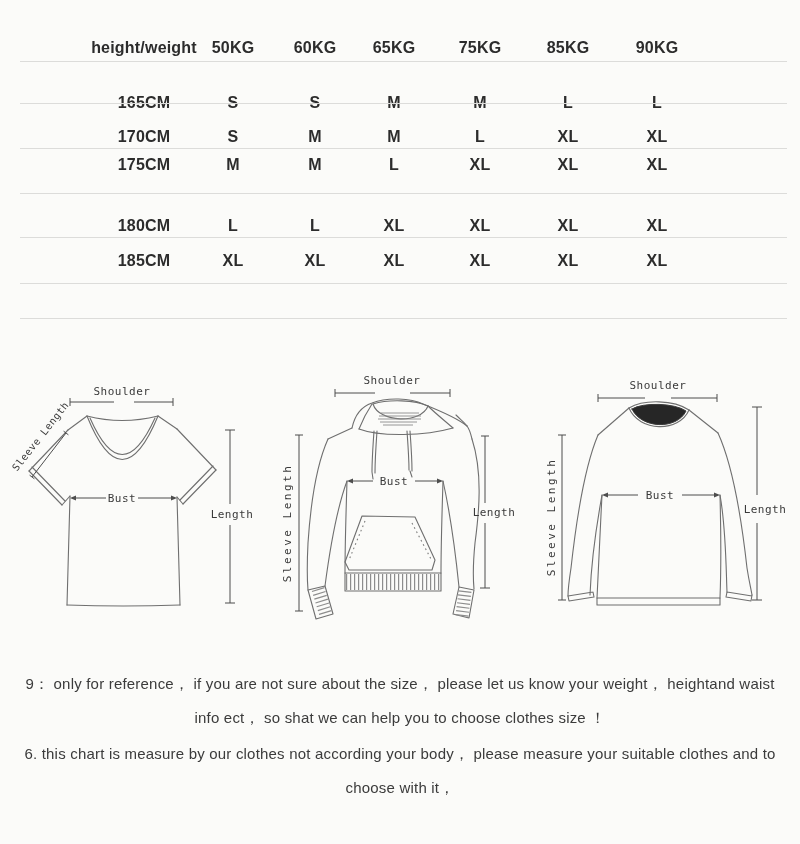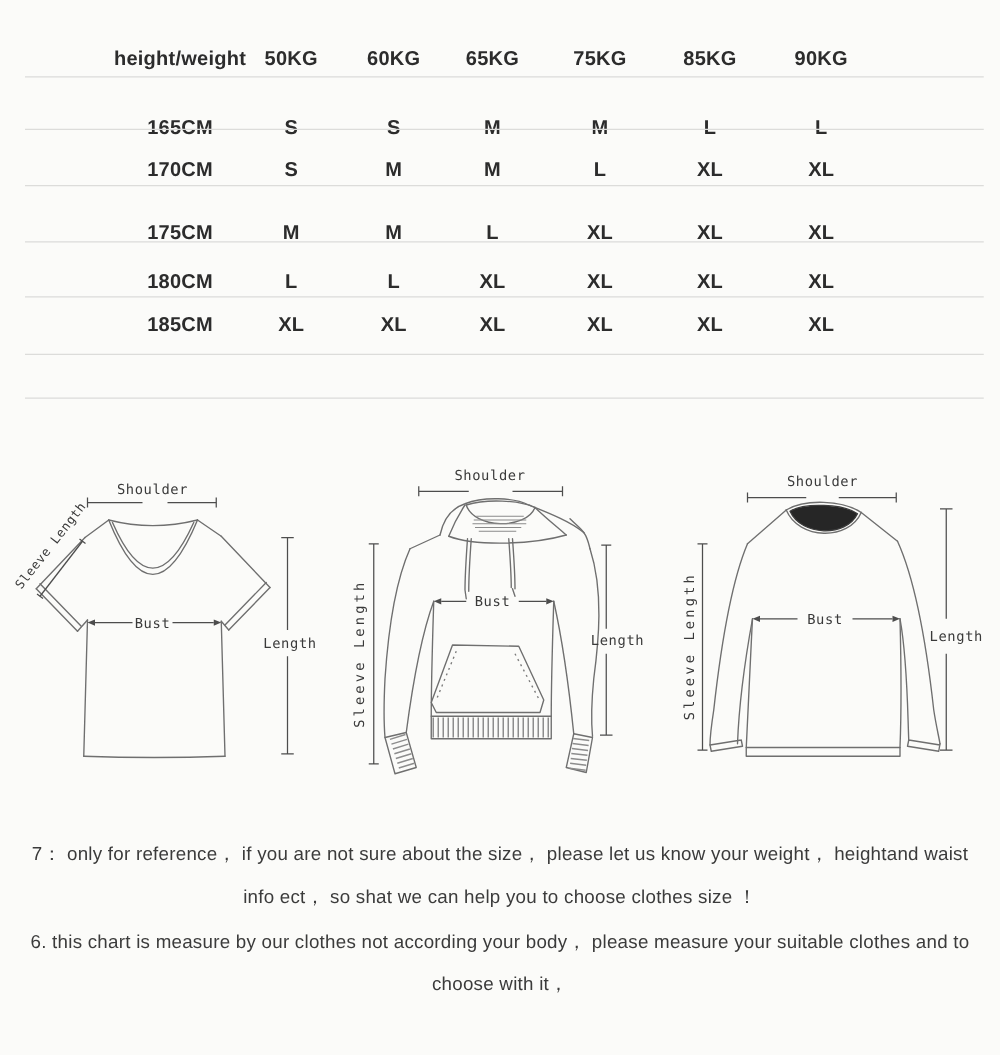--- a/index.html
+++ b/index.html
@@ -3,21 +3,21 @@
 <meta charset="utf-8">
 <style>
   html,body{margin:0;padding:0;background:#ffffff;}
   .page{position:relative;width:800px;height:844px;background:#fbfbf9;
         font-family:"Liberation Sans",sans-serif;overflow:hidden;}
 
   
   .tline{position:absolute;left:20px;width:767px;height:1px;background:#dcdcda;}
   .l0{top:61px}.l1{top:103px}.l2{top:148px}.l3{top:193px}.l4{top:237px}.l5{top:283px}.l6{top:318px}
   .trow{position:absolute;left:0;width:800px;height:22px;line-height:22px;}
-  .r0{top:37px}.r1{top:92px}.r2{top:126px}.r3{top:176px}.r4{top:215px}.r5{top:250px}
+  .r0{top:37px}.r1{top:92px}.r2{top:126px}.r3{top:154px}.r4{top:215px}.r5{top:250px}
   .cell{position:absolute;top:0;transform:translateX(-50%);font-weight:700;font-size:16px;
         color:#2c2c2c;white-space:nowrap;letter-spacing:.2px;}
   .c0{left:144px}.c1{left:233px}.c2{left:315px}.c3{left:394px}.c4{left:480px}.c5{left:568px}.c6{left:657px}
 
   
   .dia{position:absolute;}
   .d1{left:10px;top:373px}.d2{left:275px;top:373px}.d3{left:540px;top:373px}
   .g{stroke:#6f6f6f;stroke-width:1.1;fill:none;stroke-linecap:round;stroke-linejoin:round;}
   .m{stroke:#4d4d4d;stroke-width:1;fill:none;stroke-linecap:butt;}
   .ar{fill:#4d4d4d;stroke:none;}
@@ -223,19 +223,19 @@
       <polygon class="ar" points="180,122 174,119.5 174,124.5"></polygon>
       <path class="m" d="M68,122 H98 M142,122 H174"></path>
       <text class="lbl" x="120" y="126" text-anchor="middle">Bust</text>
 
       <path class="m" d="M212,34 H222 M217,34 V122 M217,150 V227 M212,227 H222"></path>
       <text class="lbl" x="225" y="140" text-anchor="middle">Length</text>
     </g>
   </svg>
 
   <div>
-    <div class="note n1">7：  only for reference， if you are not sure about the size， please let us know your weight， heightand waist</div>
+    <div class="note n1">9：  only for reference， if you are not sure about the size， please let us know your weight， heightand waist</div>
     <div class="note n2">info ect， so shat we can help you to choose clothes size ！</div>
     <div class="note n3">6. this chart is measure by our clothes not according your body， please measure your suitable clothes and to</div>
     <div class="note n4">choose with it，</div>
   </div>
 
 </div>
 
 </body></html>

